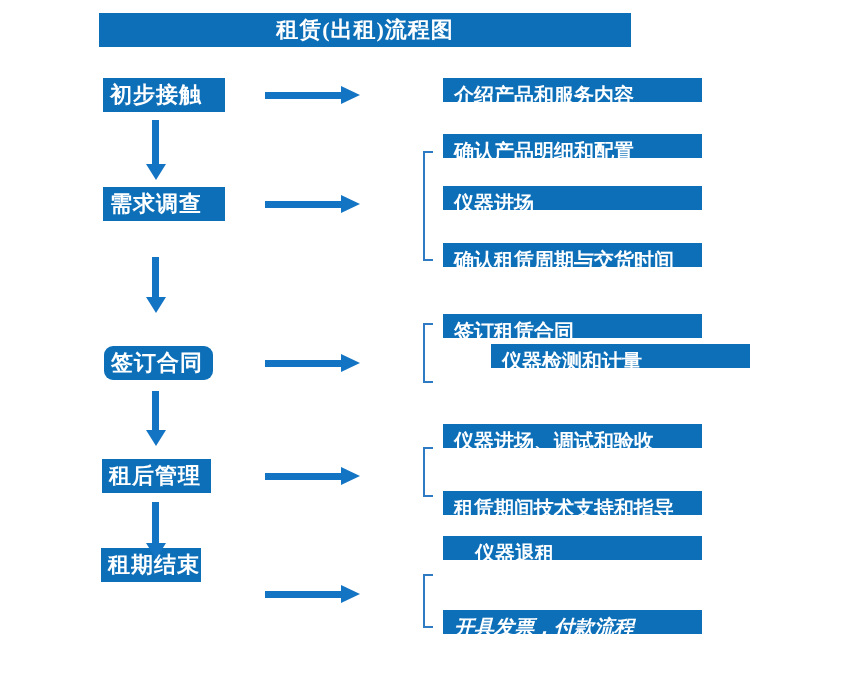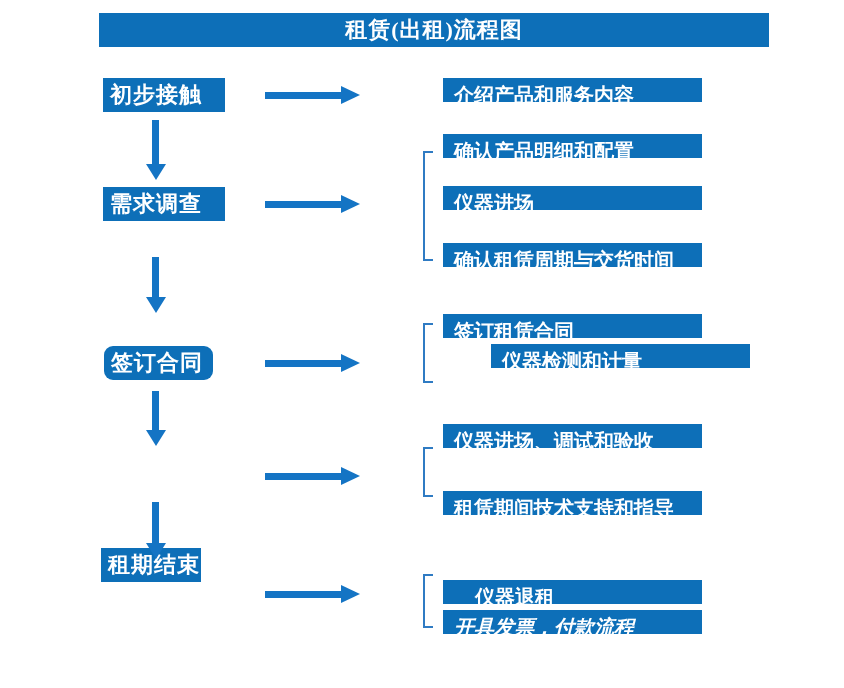--- a/index.html
+++ b/index.html
@@ -5,21 +5,21 @@
   html,body{margin:0;padding:0;background:#ffffff;}
   .canvas{
     position:relative;
     width:844px;height:688px;
     background:#ffffff;
     font-family:"Liberation Serif","DejaVu Serif",serif;
     overflow:hidden;
   }
   .title-bar{
     position:absolute;
-    left:99px;top:13px;width:670px;height:34px;
+    left:99px;top:13px;width:532px;height:34px;
     background:var(--box-blue);
     color:#fff;font-size:22px;font-weight:bold;
     text-align:center;line-height:34px;
     letter-spacing:1px;
   }
   .step-box{
     position:absolute;height:34px;
     background:var(--box-blue);
     color:#fff;font-size:22px;font-weight:bold;
     line-height:34px;padding-left:7px;
@@ -65,20 +65,21 @@
 </head>
 <body>
 
 <div class="canvas">
 
   <div class="title-bar">租赁(出租)流程图</div>
 
   <div class="step-box" style="left:103px;top:78px;width:122px;">初步接触</div>
   <div class="step-box" style="left:103px;top:187px;width:122px;">需求调查</div>
   <div class="step-box" style="left:104px;top:346px;width:109px;border-radius:9px;">签订合同</div>
+  <div class="step-box" style="left:102px;top:459px;width:109px;">租后管理</div>
   <div class="step-box" style="left:101px;top:548px;width:100px;">租期结束</div>
 
   <div class="varrow" style="top:120px;height:60px;">
     <i class="vshaft"></i>
     <i class="vhead"></i>
   </div>
   <div class="varrow" style="top:257px;height:56px;">
     <i class="vshaft"></i>
     <i class="vhead"></i>
   </div>
@@ -118,16 +119,16 @@
   <div class="bracket" style="top:574px;height:54px;"></div>
 
   <div class="detail-box" style="top:78px;">介绍产品和服务内容</div>
   <div class="detail-box" style="top:134px;">确认产品明细和配置</div>
   <div class="detail-box" style="top:186px;">仪器进场</div>
   <div class="detail-box" style="top:243px;">确认租赁周期与交货时间</div>
   <div class="detail-box" style="top:314px;">签订租赁合同</div>
   <div class="detail-box" style="top:344px;margin-left:48px;">仪器检测和计量</div>
   <div class="detail-box" style="top:424px;">仪器进场、调试和验收</div>
   <div class="detail-box" style="top:491px;">租赁期间技术支持和指导</div>
-  <div class="detail-box" style="top:580px;padding-left:32px;">仪器退租</div>
+  <div class="detail-box" style="top:536px;padding-left:32px;">仪器退租</div>
   <div class="detail-box" style="top:610px;font-style:italic;">开具发票，付款流程</div>
 
 </div>
 
 </body></html>

